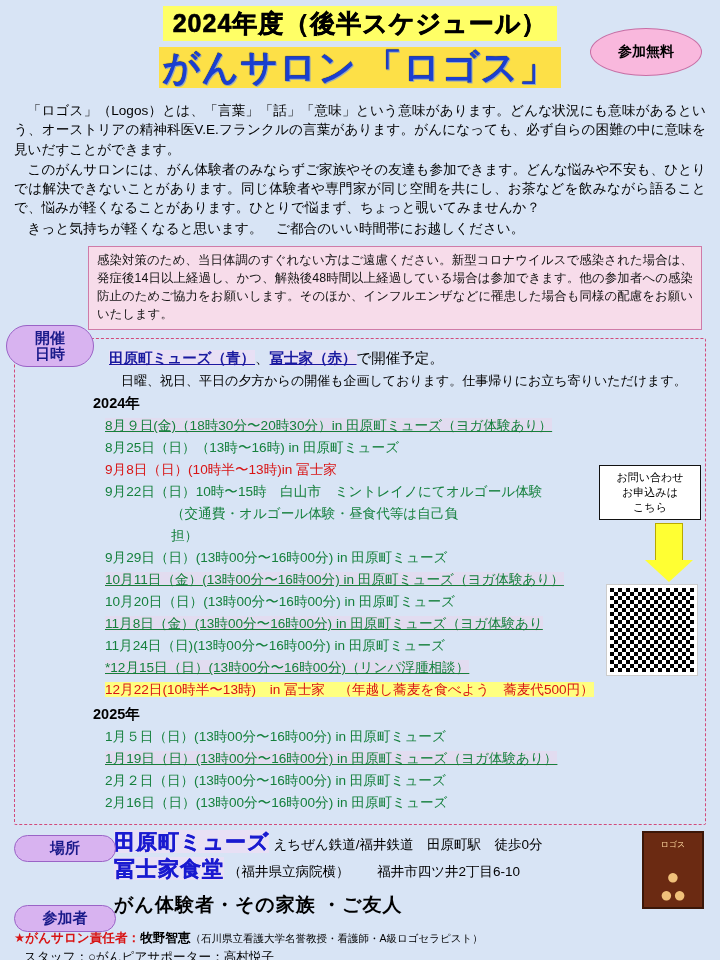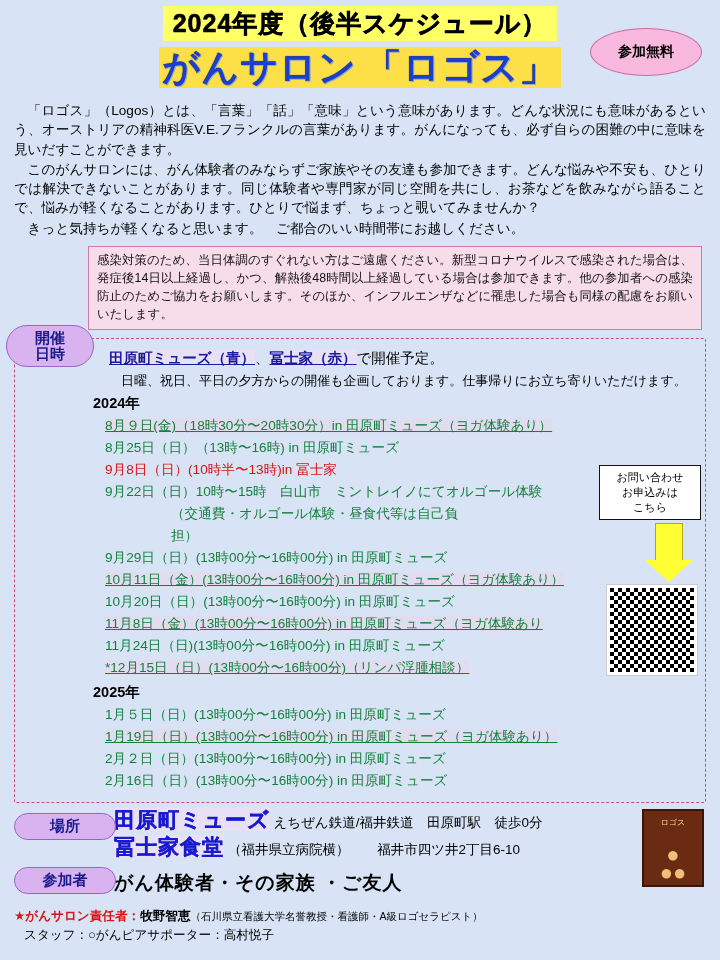--- a/index.html
+++ b/index.html
@@ -130,21 +130,21 @@
       repeating-linear-gradient(0deg,#000 0 4px,#fff 4px 8px),
       repeating-linear-gradient(90deg,#000 0 4px,#fff 4px 8px);
     background-blend-mode:difference;
     border:3px solid #fff;
     outline:1px solid #ccc;
   }
 
   
   .place-block{position:relative;margin:4px 14px 0 14px;min-height:96px;}
   .pill-place{position:absolute;left:0;top:6px;width:88px;}
-  .pill-part{position:absolute;left:0;top:60px;width:88px;}
+  .pill-part{position:absolute;left:0;top:76px;width:88px;}
   .place-row{margin-left:100px;font-size:14px;line-height:1.25;}
   .place-name{
     font-size:21px;font-weight:bold;color:#1a1ad0;
     -webkit-text-stroke:0.4px #1a1ad0;
     letter-spacing:1px;
   }
   .place-name.mark{background:#e8e0f5;}
   .place-desc{font-size:13.5px;}
   .participants{
     margin-left:100px;margin-top:10px;
@@ -206,20 +206,21 @@
         <div class="ev red"><span>9月8日（日）(10時半〜13時)in 冨士家</span></div>
         <div class="ev blue"><span>9月22日（日）10時〜15時　白山市　ミントレイノにてオルゴール体験</span></div>
         <div class="ev blue indent3"><span>（交通費・オルゴール体験・昼食代等は自己負</span></div>
         <div class="ev blue indent3"><span>担）</span></div>
         <div class="ev blue"><span>9月29日（日）(13時00分〜16時00分) in 田原町ミューズ</span></div>
         <div class="ev blue"><span class="mark u">10月11日（金）(13時00分〜16時00分) in 田原町ミューズ（ヨガ体験あり）</span></div>
         <div class="ev blue"><span>10月20日（日）(13時00分〜16時00分) in 田原町ミューズ</span></div>
         <div class="ev blue"><span class="mark u">11月8日（金）(13時00分〜16時00分) in 田原町ミューズ（ヨガ体験あり</span></div>
         <div class="ev blue"><span>11月24日（日)(13時00分〜16時00分) in 田原町ミューズ</span></div>
         <div class="ev blue"><span class="mark u">*12月15日（日）(13時00分〜16時00分)（リンパ浮腫相談）</span></div>
+        <div class="ev red"><span class="yl">12月22日(10時半〜13時)　in 冨士家　（年越し蕎麦を食べよう　蕎麦代500円）</span></div>
       </div>
 
     <div class="year">2025年</div>
     <div id="events-2025">
         <div class="ev blue"><span>1月５日（日）(13時00分〜16時00分) in 田原町ミューズ</span></div>
         <div class="ev blue"><span class="mark u">1月19日（日）(13時00分〜16時00分) in 田原町ミューズ（ヨガ体験あり）</span></div>
         <div class="ev blue"><span>2月２日（日）(13時00分〜16時00分) in 田原町ミューズ</span></div>
         <div class="ev blue"><span>2月16日（日）(13時00分〜16時00分) in 田原町ミューズ</span></div>
       </div>
 

